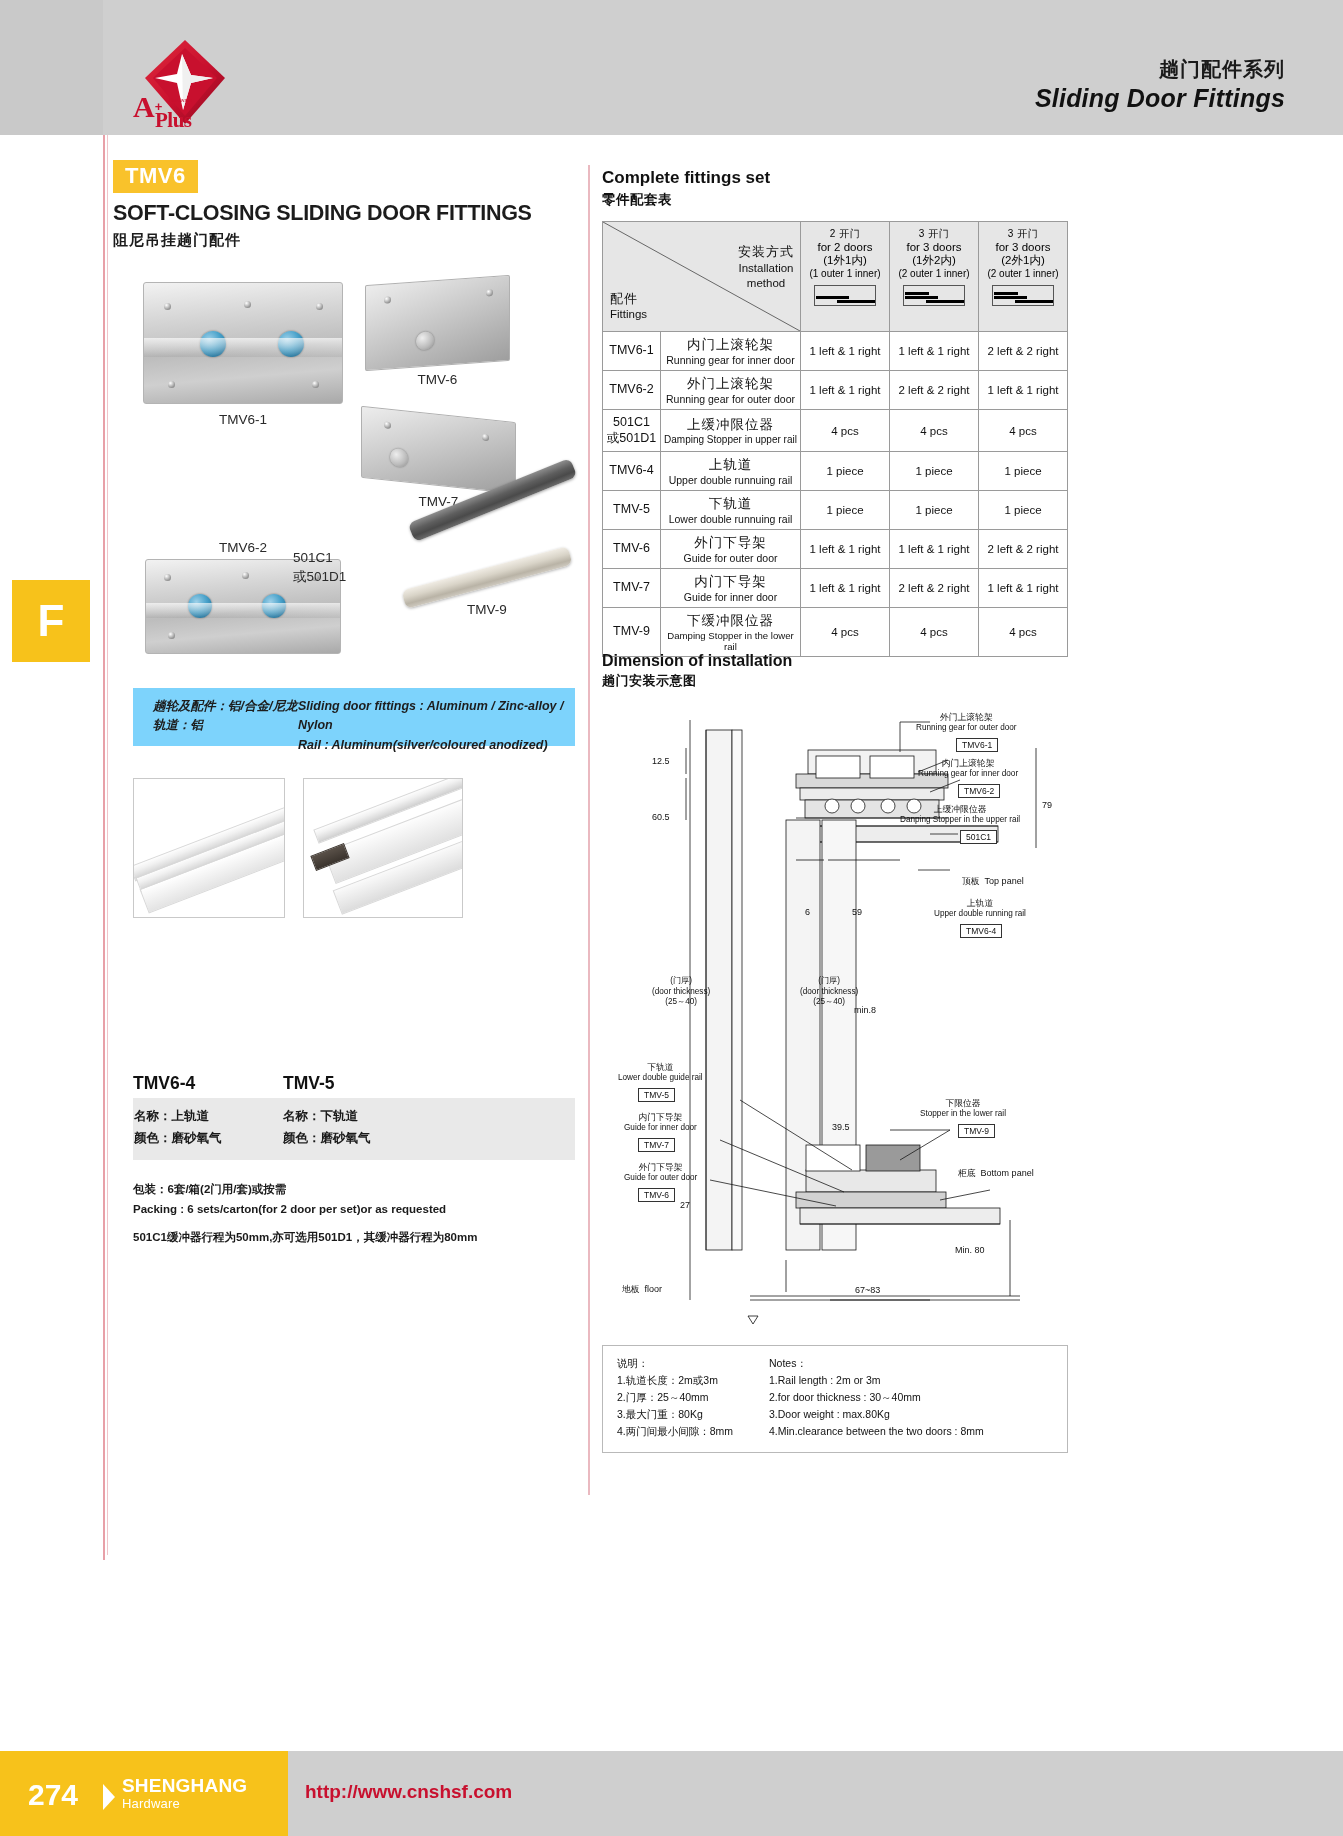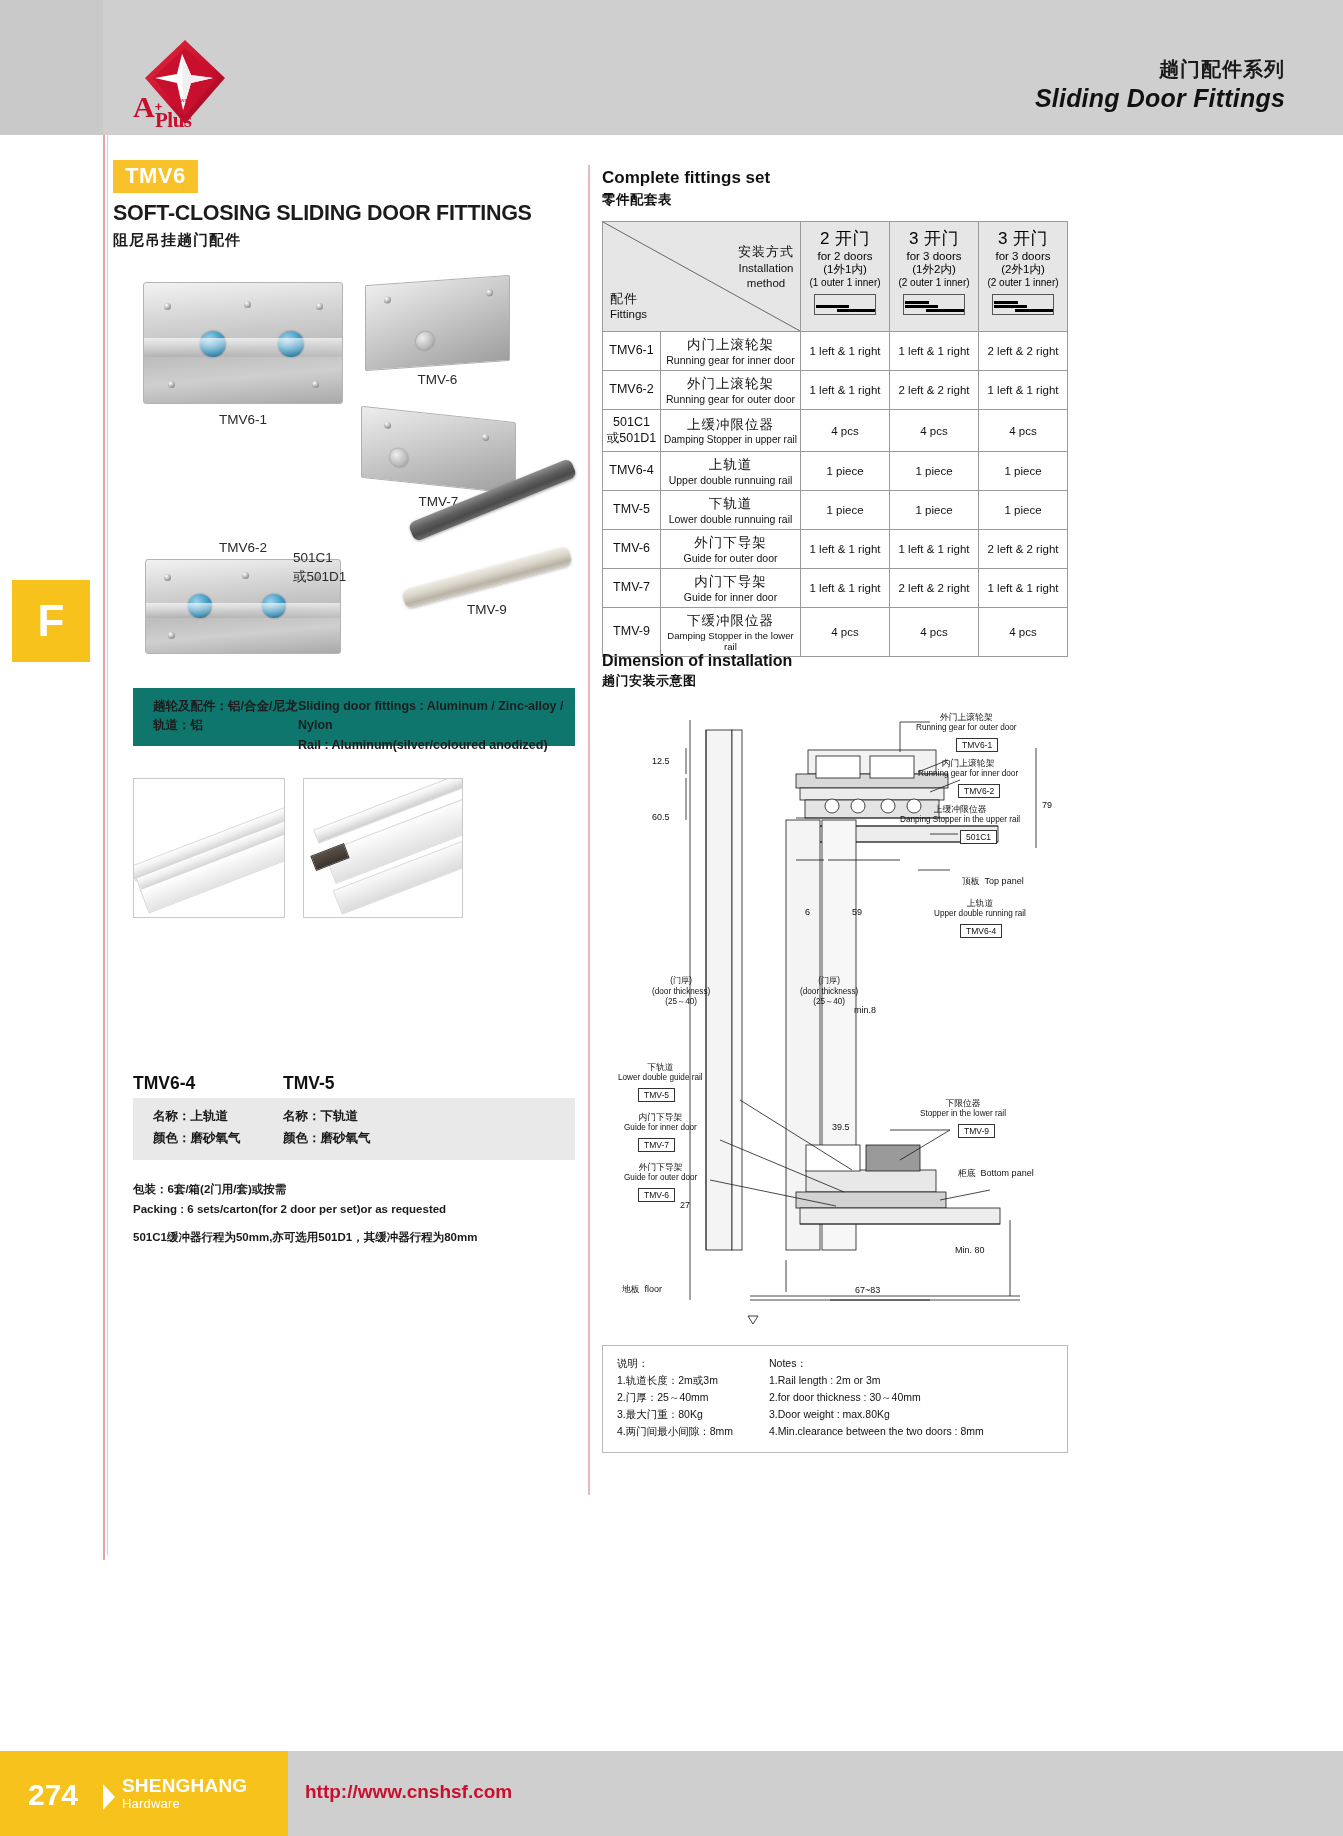--- a/index.html
+++ b/index.html
@@ -94,21 +94,21 @@
   }
   .damper2{
     background:linear-gradient(180deg,#f0ece4 0%,#d9d4c8 40%,#b9b3a6 75%,#cfcac0 100%);
     border-radius:7px; transform:rotate(-15deg);
     box-shadow:0 1px 3px rgba(0,0,0,.3);
   }
 
   
   .matstrip {
     position:absolute; left:133px; top:688px; width:442px; height:58px;
-    background:#0f766e; display:flex; align-items:center;
+    background:#7dd3fc; display:flex; align-items:center;font-style:italic;
   }
   .mat-cn { position:absolute; left:20px; top:9px; font-size:12.5px; line-height:1.55; color:#1d1d1d; font-weight:bold; }
   .mat-en { position:absolute; left:165px; top:9px; font-size:12.5px; line-height:1.55; color:#1d1d1d; font-weight:bold;}
 
   
   .railbox {
     position:absolute; border:1px solid #c9c9c9; background:#fff; overflow:hidden;
   }
   .railshape{
     position:absolute; transform:rotate(-21deg);
@@ -148,21 +148,21 @@
     position:absolute; right:6px; top:21px; text-align:center;
     font-size:11.5px; line-height:1.35; color:#111;
   }
   .inst-lab .cn { font-size:13px; letter-spacing:1px; }
   .fit-lab {
     position:absolute; left:7px; bottom:8px; text-align:left;
     font-size:11.5px; line-height:1.35; color:#111;
   }
   .fit-lab .cn { font-size:13px; letter-spacing:1px; }
   .doorhdr { text-align:center; padding:5px 2px 4px; vertical-align:top; }
-  .doorhdr .l1 { font-size:17px; letter-spacing:.5px; }
+  .doorhdr .l1 { font-size:10px; letter-spacing:.5px; }
   .doorhdr .l2 { font-size:11.5px; }
   .doorhdr .l3 { font-size:11.5px; }
   .doorhdr .l4 { font-size:10px; }
   .diagicon { margin:6px auto 2px; width:62px; height:21px; position:relative; border:1px solid #555;}
   .diagicon .bar1{ position:absolute; left:1px; top:10px; width:33px; height:3px; background:#000;}
   .diagicon .bar2{ position:absolute; left:22px; top:14px; width:38px; height:3px; background:#000;}
   .diagicon .bar3{ position:absolute; left:1px; top:6px; width:24px; height:3px; background:#000;}
   .code-cell { text-align:center; font-size:12.5px; padding:5px 2px; color:#111; line-height:1.25;}
   .desc-cell { text-align:center; padding:4px 3px; color:#111; }
   .desc-cell .cn { font-size:13.5px; letter-spacing:1px; display:block; }
@@ -312,21 +312,21 @@
     <div class="railshape" style="left:28px; top:82px; width:160px; height:26px; background:linear-gradient(180deg,#fafafa,#dcdcdc);"></div>
     <div class="railshape" style="left:8px; top:70px; width:36px; height:16px; background:linear-gradient(180deg,#5a5149,#3a332d); border-color:#3a332d;"></div>
   </div>
 
   <div class="nameblk">
     <div class="nm-row1">
       <div class="nm-code" style="width:150px;">TMV6-4</div>
       <div class="nm-code">TMV-5</div>
     </div>
     <div class="nm-body">
-      <div class="nm-cell" style="width:150px; padding-left:20px;">
+      <div class="nm-cell" style="width:150px; padding-left:1px;">
         <div>名称：上轨道</div>
         <div>颜色：磨砂氧气</div>
       </div>
       <div class="nm-cell">
         <div>名称：下轨道</div>
         <div>颜色：磨砂氧气</div>
       </div>
     </div>
   </div>
 

